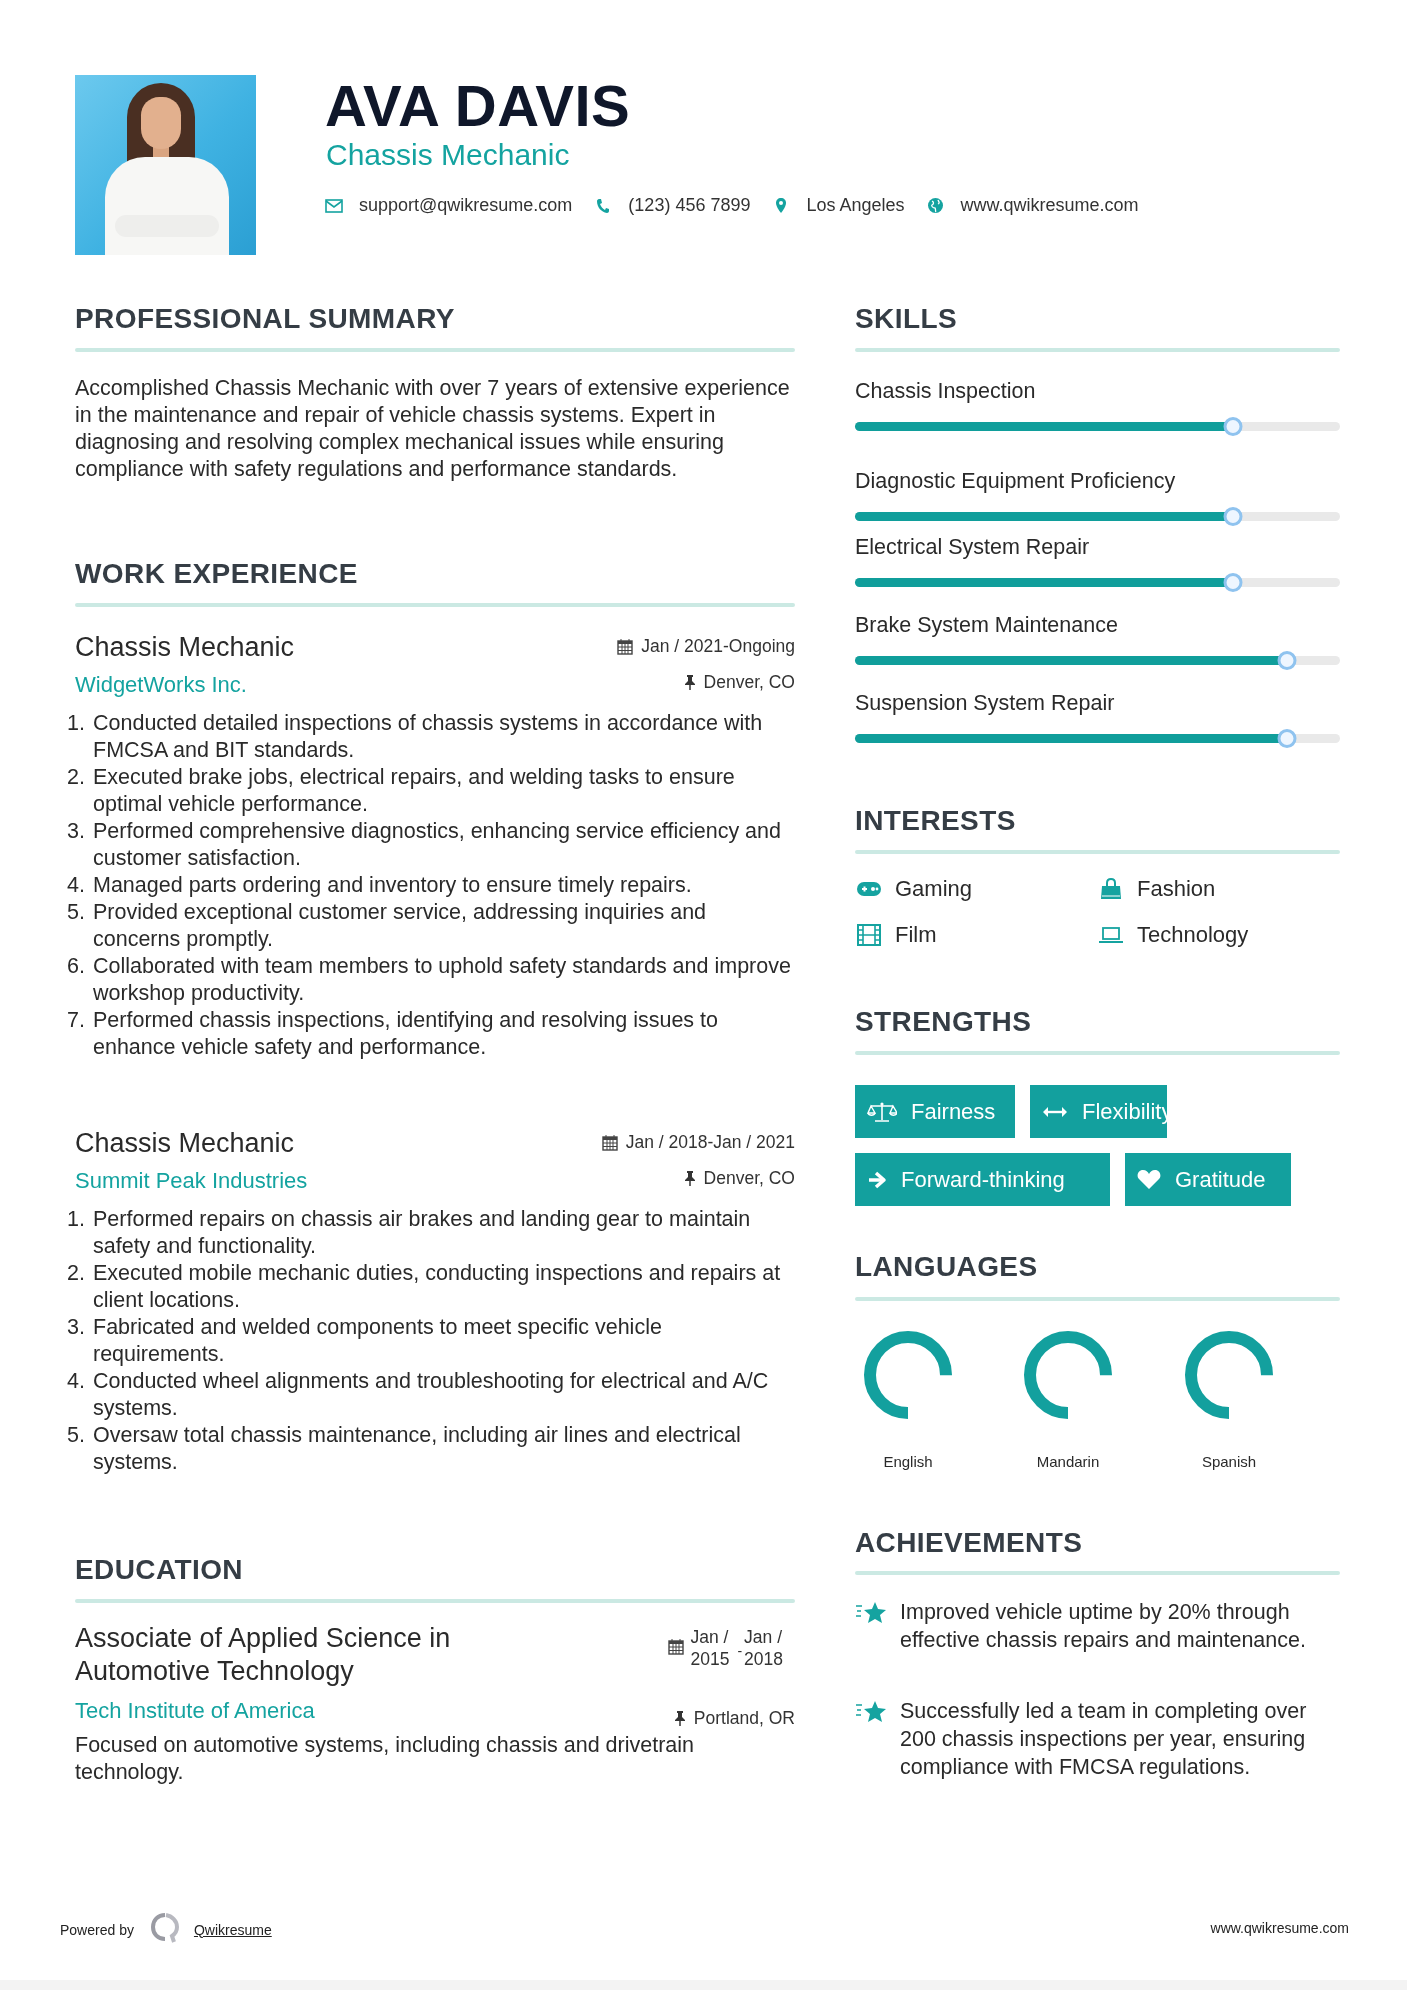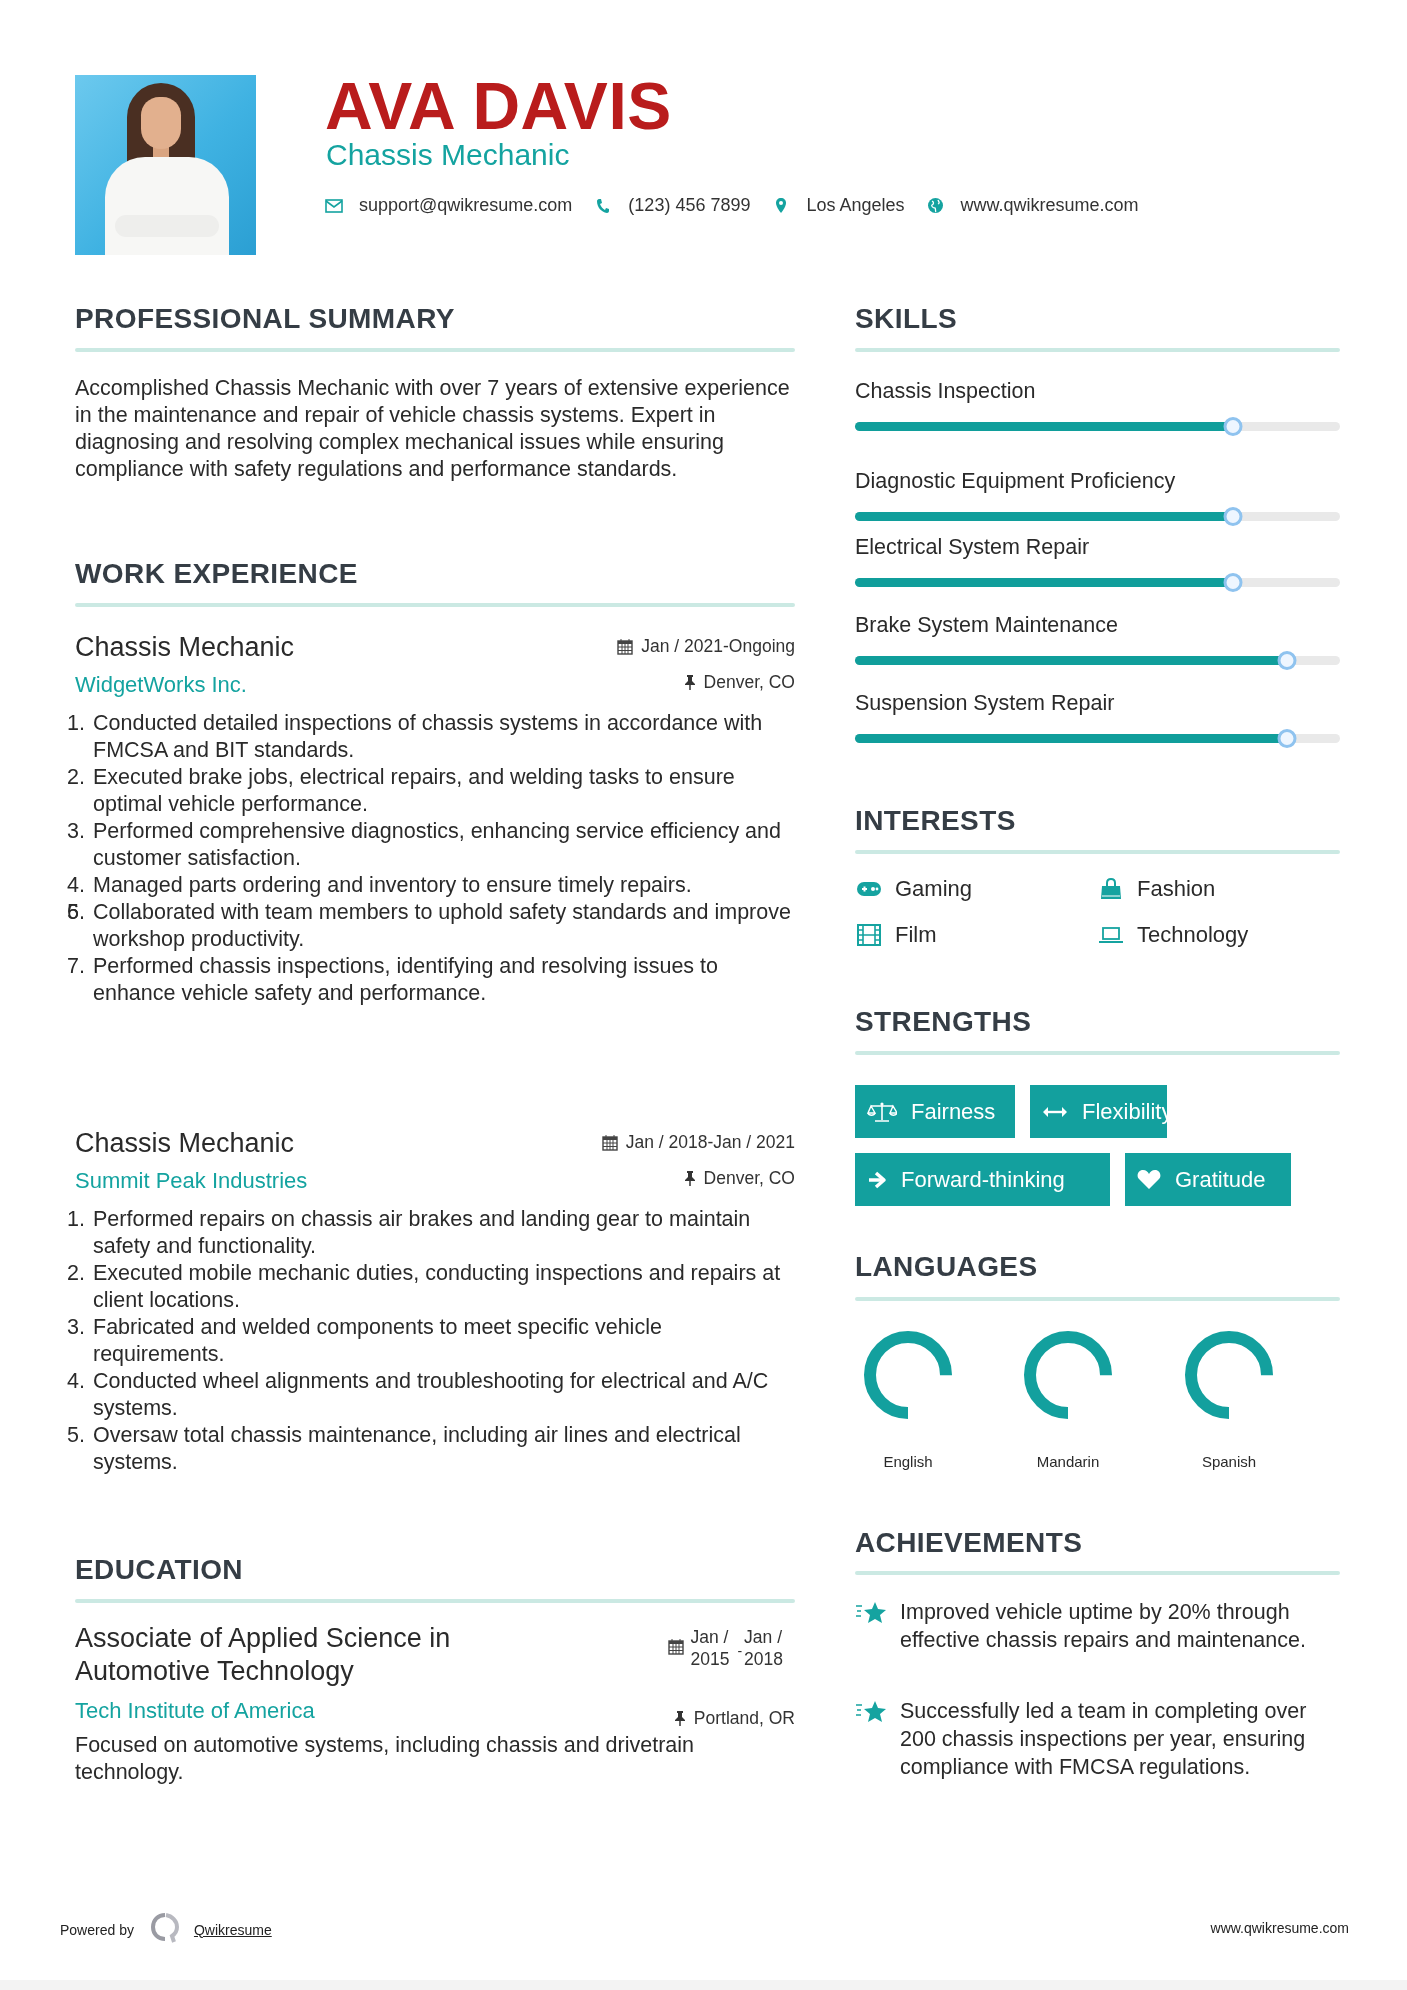--- a/index.html
+++ b/index.html
@@ -7,21 +7,21 @@
   body { position: relative; font-family: "Liberation Sans", "DejaVu Sans", sans-serif; color: #2b2b2b; overflow: hidden; }
 
   .photo { position: absolute; left: 75px; top: 75px; width: 181px; height: 180px; overflow: hidden;
            background: linear-gradient(135deg, #6cc9ee 0%, #3fb2e2 55%, #2b9fd3 100%); }
   .photo .hair { position: absolute; left: 52px; top: 8px; width: 68px; height: 90px; background: #4a2f22; border-radius: 34px 34px 10px 10px; }
   .photo .face { position: absolute; left: 66px; top: 22px; width: 40px; height: 52px; background: #e2b08e; border-radius: 20px 20px 22px 22px; }
   .photo .neck { position: absolute; left: 78px; top: 70px; width: 16px; height: 18px; background: #d9a480; }
   .photo .body { position: absolute; left: 30px; top: 82px; width: 124px; height: 110px; background: #f7f7f5; border-radius: 40px 40px 0 0; }
   .photo .arms { position: absolute; left: 40px; top: 140px; width: 104px; height: 22px; background: #eeeeec; border-radius: 12px; }
 
-  .name { position: absolute; left: 325px; top: 74px; font-size: 66px; font-weight: 700; color: #b91c1c; letter-spacing: 0.5px; line-height: 64px; }
+  .name { position: absolute; left: 325px; top: 74px; font-size: 58px; font-weight: 700; color: #0f172a; letter-spacing: 0.5px; line-height: 64px; }
   .job-title { position: absolute; left: 326px; top: 138px; font-size: 30px; color: #14a3a0; line-height: 34px; }
 
   .contact { position: absolute; left: 325px; top: 195px; display: flex; align-items: center; font-size: 18px; color: #333; white-space: nowrap; }
   .contact .ci { display: flex; align-items: center; margin-right: 22px; }
   .contact .ic { color: #15a3a0; margin-right: 16px; font-size: 17px; width: 18px; display: inline-flex; justify-content: center; }
   .contact svg { display: block; }
 
   .section-h { position: absolute; font-size: 28px; font-weight: 700; color: #353d45; letter-spacing: 0.4px; line-height: 34px; }
   .rule { position: absolute; height: 4px; background: #cbe9e3; border-radius: 2px; }
 
@@ -151,21 +151,21 @@
         <path d="M3 1 H9 V3 H8 V7 L11 10 V11 H1 V10 L4 7 V3 H3 Z" fill="#333"></path>
         <path d="M6 11 V16" stroke="#333" stroke-width="1.5"></path>
       </svg>
     <span>Denver, CO</span>
   </div>
   <ol>
     <li><span class="num">1.</span><span>Conducted detailed inspections of chassis systems in accordance with FMCSA and BIT standards.</span></li>
     <li><span class="num">2.</span><span>Executed brake jobs, electrical repairs, and welding tasks to ensure optimal vehicle performance.</span></li>
     <li><span class="num">3.</span><span>Performed comprehensive diagnostics, enhancing service efficiency and customer satisfaction.</span></li>
     <li><span class="num">4.</span><span>Managed parts ordering and inventory to ensure timely repairs.</span></li>
-    <li><span class="num">5.</span></li>
+    <li><span class="num">5.</span><span>Provided exceptional customer service, addressing inquiries and concerns promptly.</span></li>
     <li><span class="num">6.</span><span>Collaborated with team members to uphold safety standards and improve workshop productivity.</span></li>
     <li><span class="num">7.</span><span>Performed chassis inspections, identifying and resolving issues to enhance vehicle safety and performance.</span></li>
   </ol>
 </div>
 
 <div class="job" style="top:1126px;">
   <div class="jt">Chassis Mechanic</div>
   <div class="co">Summit Peak Industries</div>
   <div class="meta-date">
     <svg width="16" height="17" viewBox="0 0 16 17">

